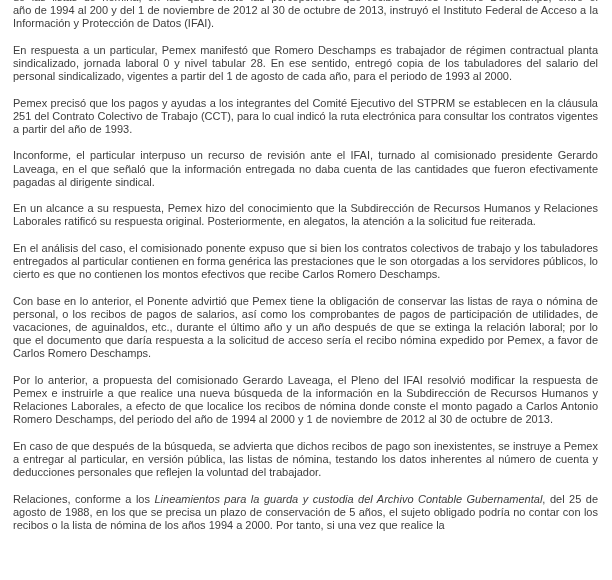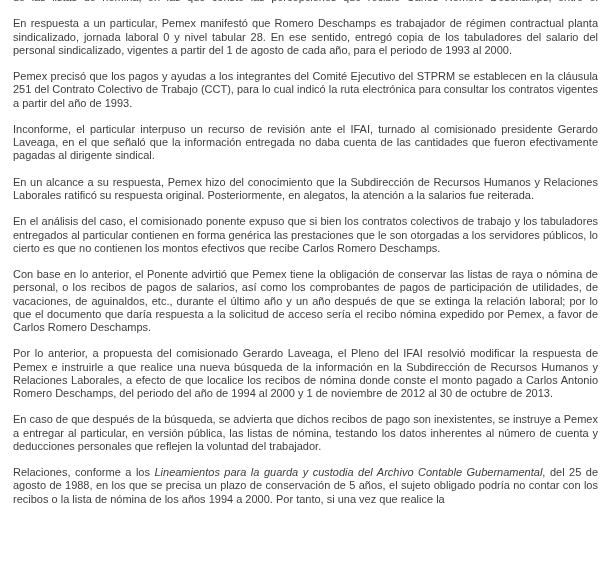--- a/index.html
+++ b/index.html
@@ -38,26 +38,27 @@
     font-style: italic;
   }
 </style>
 </head>
 <body style="background: rgb(255, 255, 255);">
 
 <div class="page" style="color: rgb(61, 61, 61);">
 
   <div class="para">
     <div class="clipped-line">de las listas de nómina, en las que conste las percepciones que recibió Carlos Romero Deschamps, entre el</div>
+    <div>año de 1994 al 200 y del 1 de noviembre de 2012 al 30 de octubre de 2013, instruyó el Instituto Federal de Acceso a la Información y Protección de Datos (IFAI).</div>
   </div>
 
   <p class="para">En respuesta a un particular, Pemex manifestó que Romero Deschamps es trabajador de régimen contractual planta sindicalizado, jornada laboral 0 y nivel tabular 28.  En ese sentido, entregó copia de los tabuladores del salario del personal sindicalizado, vigentes a partir del 1 de agosto de cada año, para el periodo de 1993 al 2000.</p>
   <p class="para">Pemex precisó que los pagos y ayudas a los integrantes del Comité Ejecutivo del STPRM se establecen en la cláusula 251 del Contrato Colectivo de Trabajo (CCT), para lo cual indicó la ruta electrónica para consultar los contratos vigentes a partir del año de 1993.</p>
   <p class="para">Inconforme, el particular interpuso un recurso de revisión ante el IFAI, turnado al comisionado presidente Gerardo Laveaga, en el que señaló que la información entregada no daba cuenta de las cantidades que fueron efectivamente pagadas al dirigente sindical.</p>
-  <p class="para">En un alcance a su respuesta, Pemex hizo del conocimiento que la Subdirección de Recursos Humanos y Relaciones Laborales ratificó su respuesta original. Posteriormente, en alegatos, la atención a la salarios fue reiterada.</p>
+  <p class="para">En un alcance a su respuesta, Pemex hizo del conocimiento que la Subdirección de Recursos Humanos y Relaciones Laborales ratificó su respuesta original. Posteriormente, en alegatos, la atención a la solicitud fue reiterada.</p>
   <p class="para">En el análisis del caso, el comisionado ponente expuso que si bien los contratos colectivos de trabajo y los tabuladores entregados al particular contienen en forma genérica las prestaciones que le son otorgadas a los servidores públicos, lo cierto es que no contienen los montos efectivos que recibe Carlos Romero Deschamps.</p>
   <p class="para">Con base en lo anterior, el Ponente advirtió que Pemex tiene la obligación de conservar las listas de raya o nómina de personal, o los recibos de pagos de salarios, así como los comprobantes de pagos de participación de utilidades, de vacaciones, de aguinaldos, etc., durante el último año y un año después de que se extinga la relación laboral; por lo que el documento que daría respuesta a la solicitud de acceso sería el recibo nómina expedido por Pemex,  a favor de Carlos Romero Deschamps.</p>
   <p class="para">Por lo anterior, a propuesta del comisionado Gerardo Laveaga, el Pleno del IFAI resolvió modificar la respuesta de Pemex e instruirle a que realice una nueva búsqueda de la información en la Subdirección de Recursos Humanos y Relaciones Laborales, a efecto de que localice los recibos de nómina donde conste el monto pagado a Carlos Antonio Romero Deschamps, del periodo del año de 1994 al 2000 y 1 de noviembre de 2012 al 30 de octubre de 2013.</p>
   <p class="para">En caso de que después de la búsqueda, se advierta que dichos recibos de pago son inexistentes, se instruye a Pemex a entregar al particular, en versión pública, las listas de nómina, testando los datos inherentes al número de cuenta y deducciones personales que reflejen la voluntad del trabajador.</p>
 
   <p class="para"><span>Relaciones, conforme a los </span><span class="italic">Lineamientos para la guarda y custodia del Archivo Contable Gubernamental</span><span>, del 25 de agosto de 1988, en los que se precisa un plazo de conservación de 5 años, el sujeto obligado podría no contar con los recibos o la lista de nómina de los años 1994 a 2000. Por tanto, si una vez que realice la</span></p>
 
 </div>
 
 </body></html>

